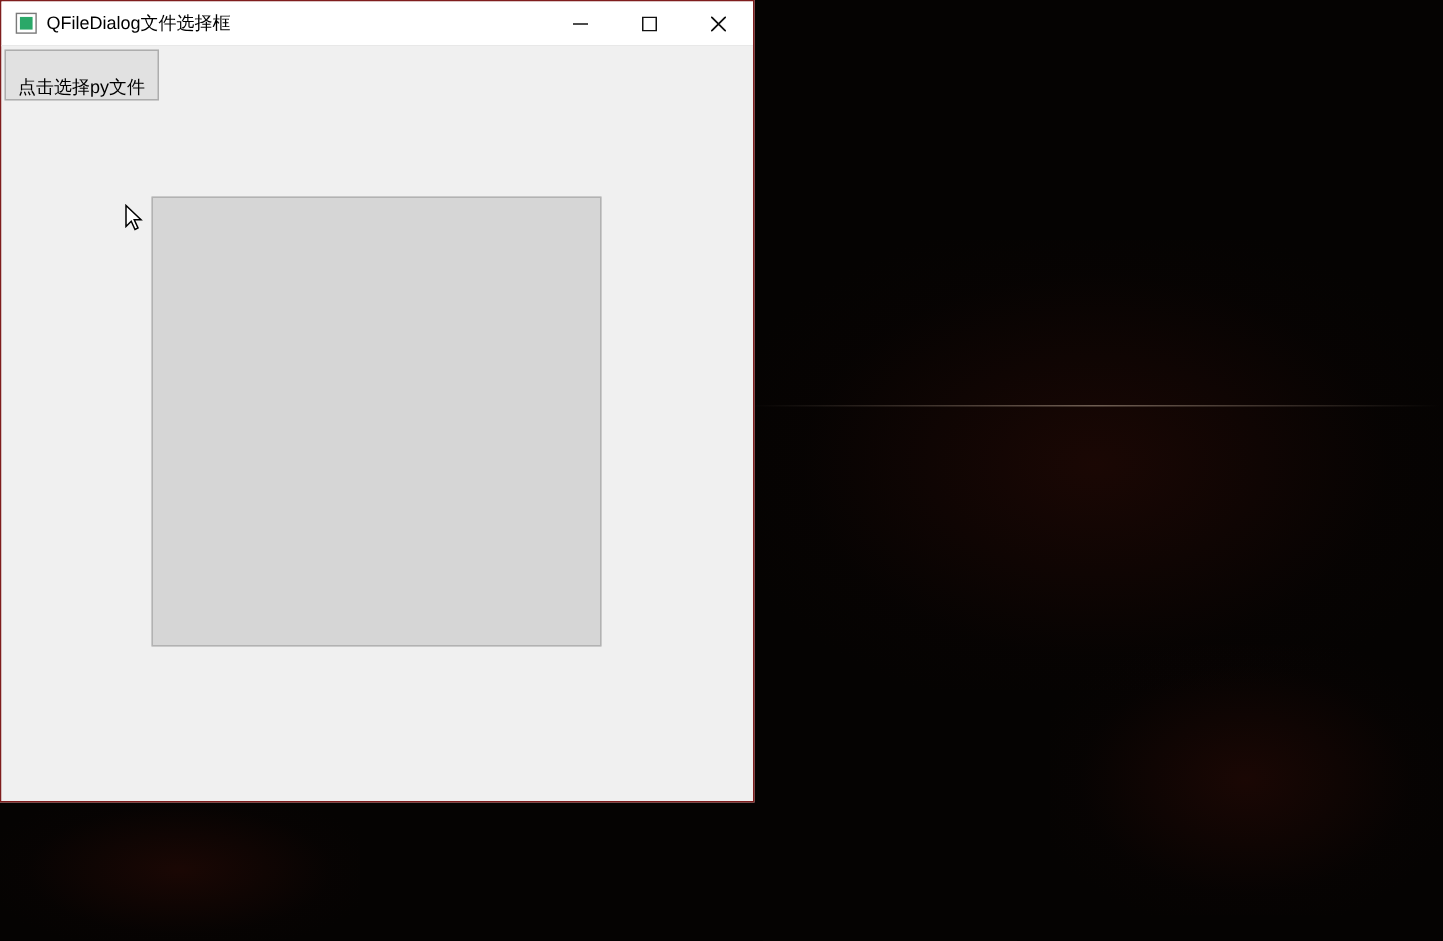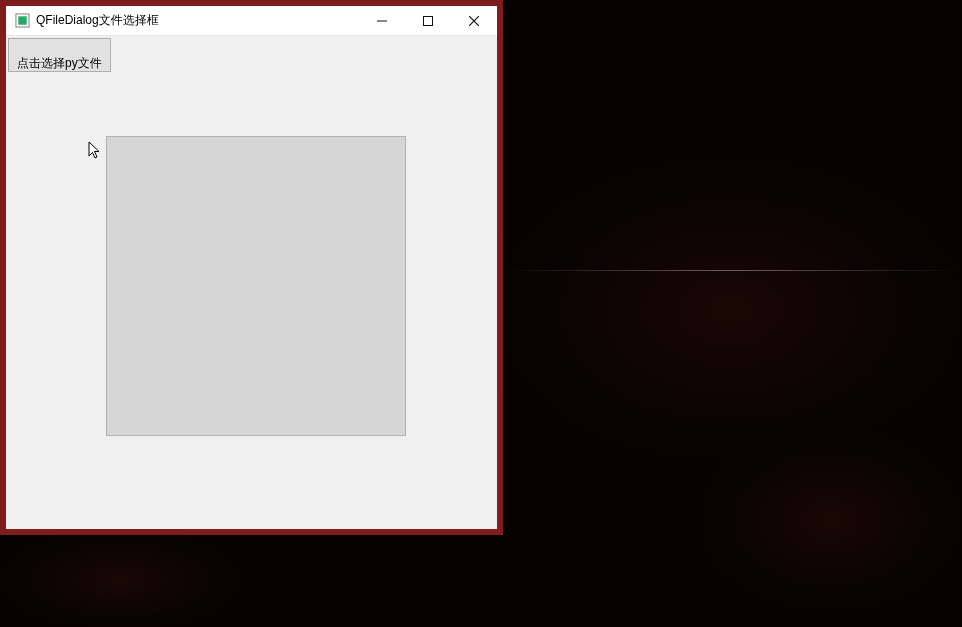--- a/index.html
+++ b/index.html
@@ -26,21 +26,21 @@
     .desktop-bg .lineh {
       position: absolute; left: 500px; top: 270px; width: 460px; height: 1px;
       background: linear-gradient(90deg, rgba(200,180,160,0.0), rgba(200,180,160,0.5), rgba(200,180,160,0.0));
     }
     .window {
       position: absolute;
       left: 0; top: 0;
       width: 503px;
       height: 535px;
       background: #f0f0f0;
-      border: 6px solid #7f1d1d;
+      border: 1px solid #7f1d1d;
       display: flex;
       flex-direction: column;
     }
     .titlebar {
       height: 30px;
       background: #ffffff;
       display: flex;
       align-items: center;
       border-bottom: 1px solid #e8e8e8;
       flex-shrink: 0;

